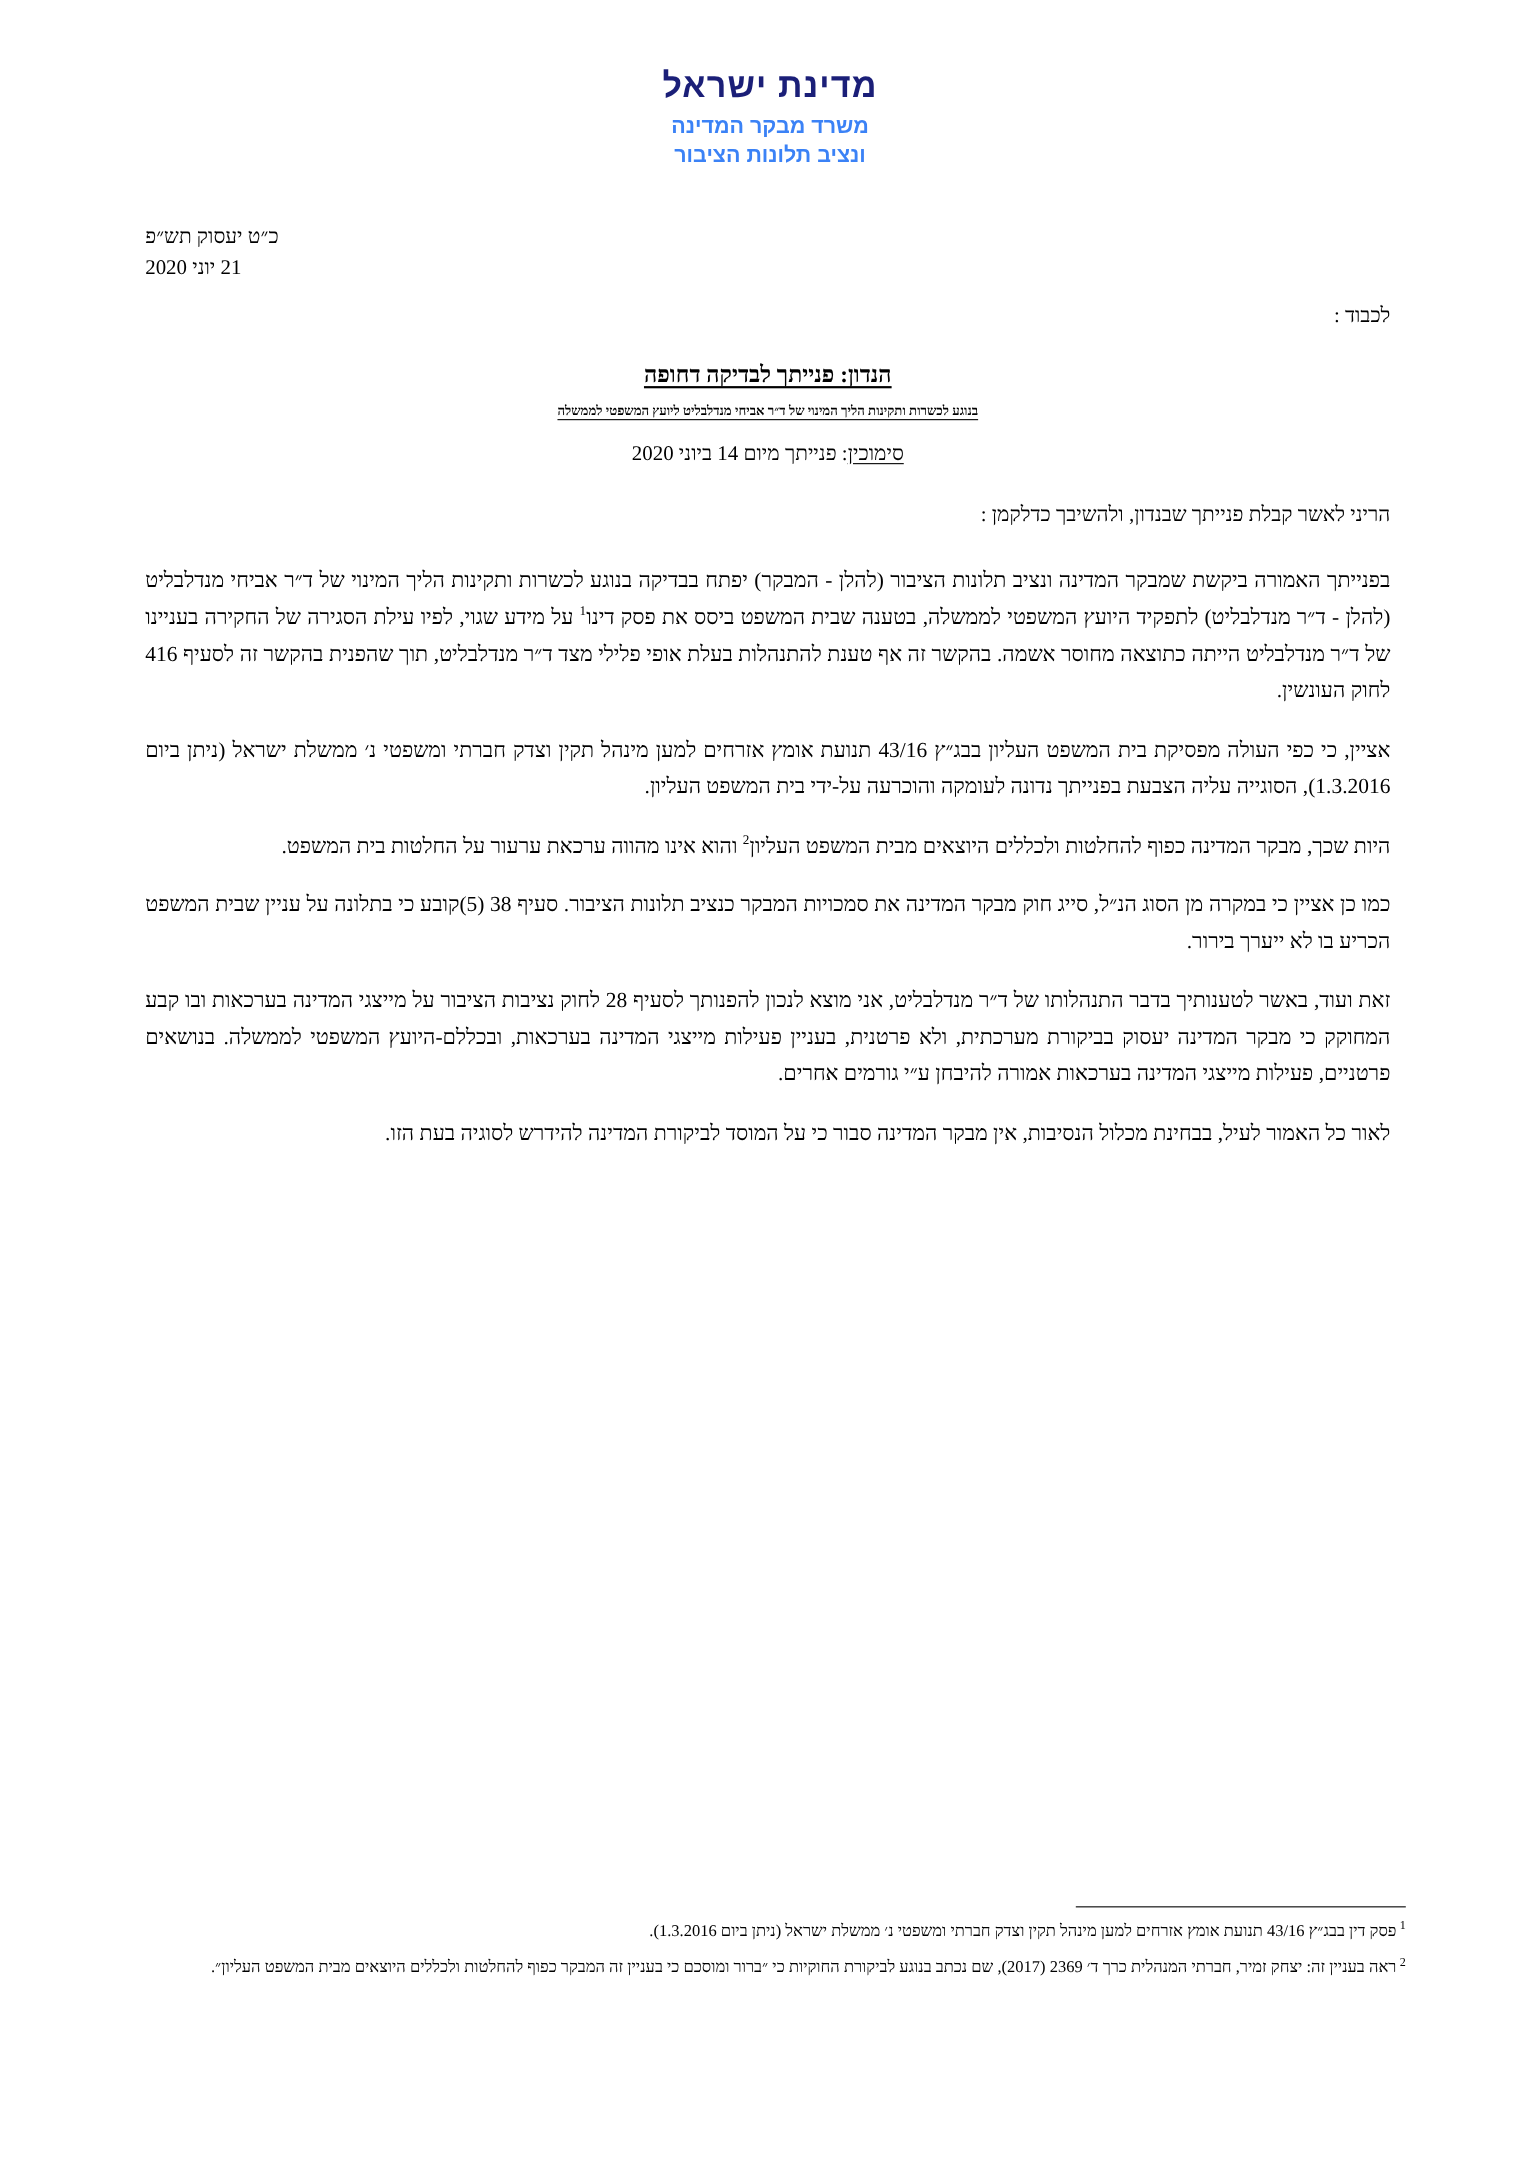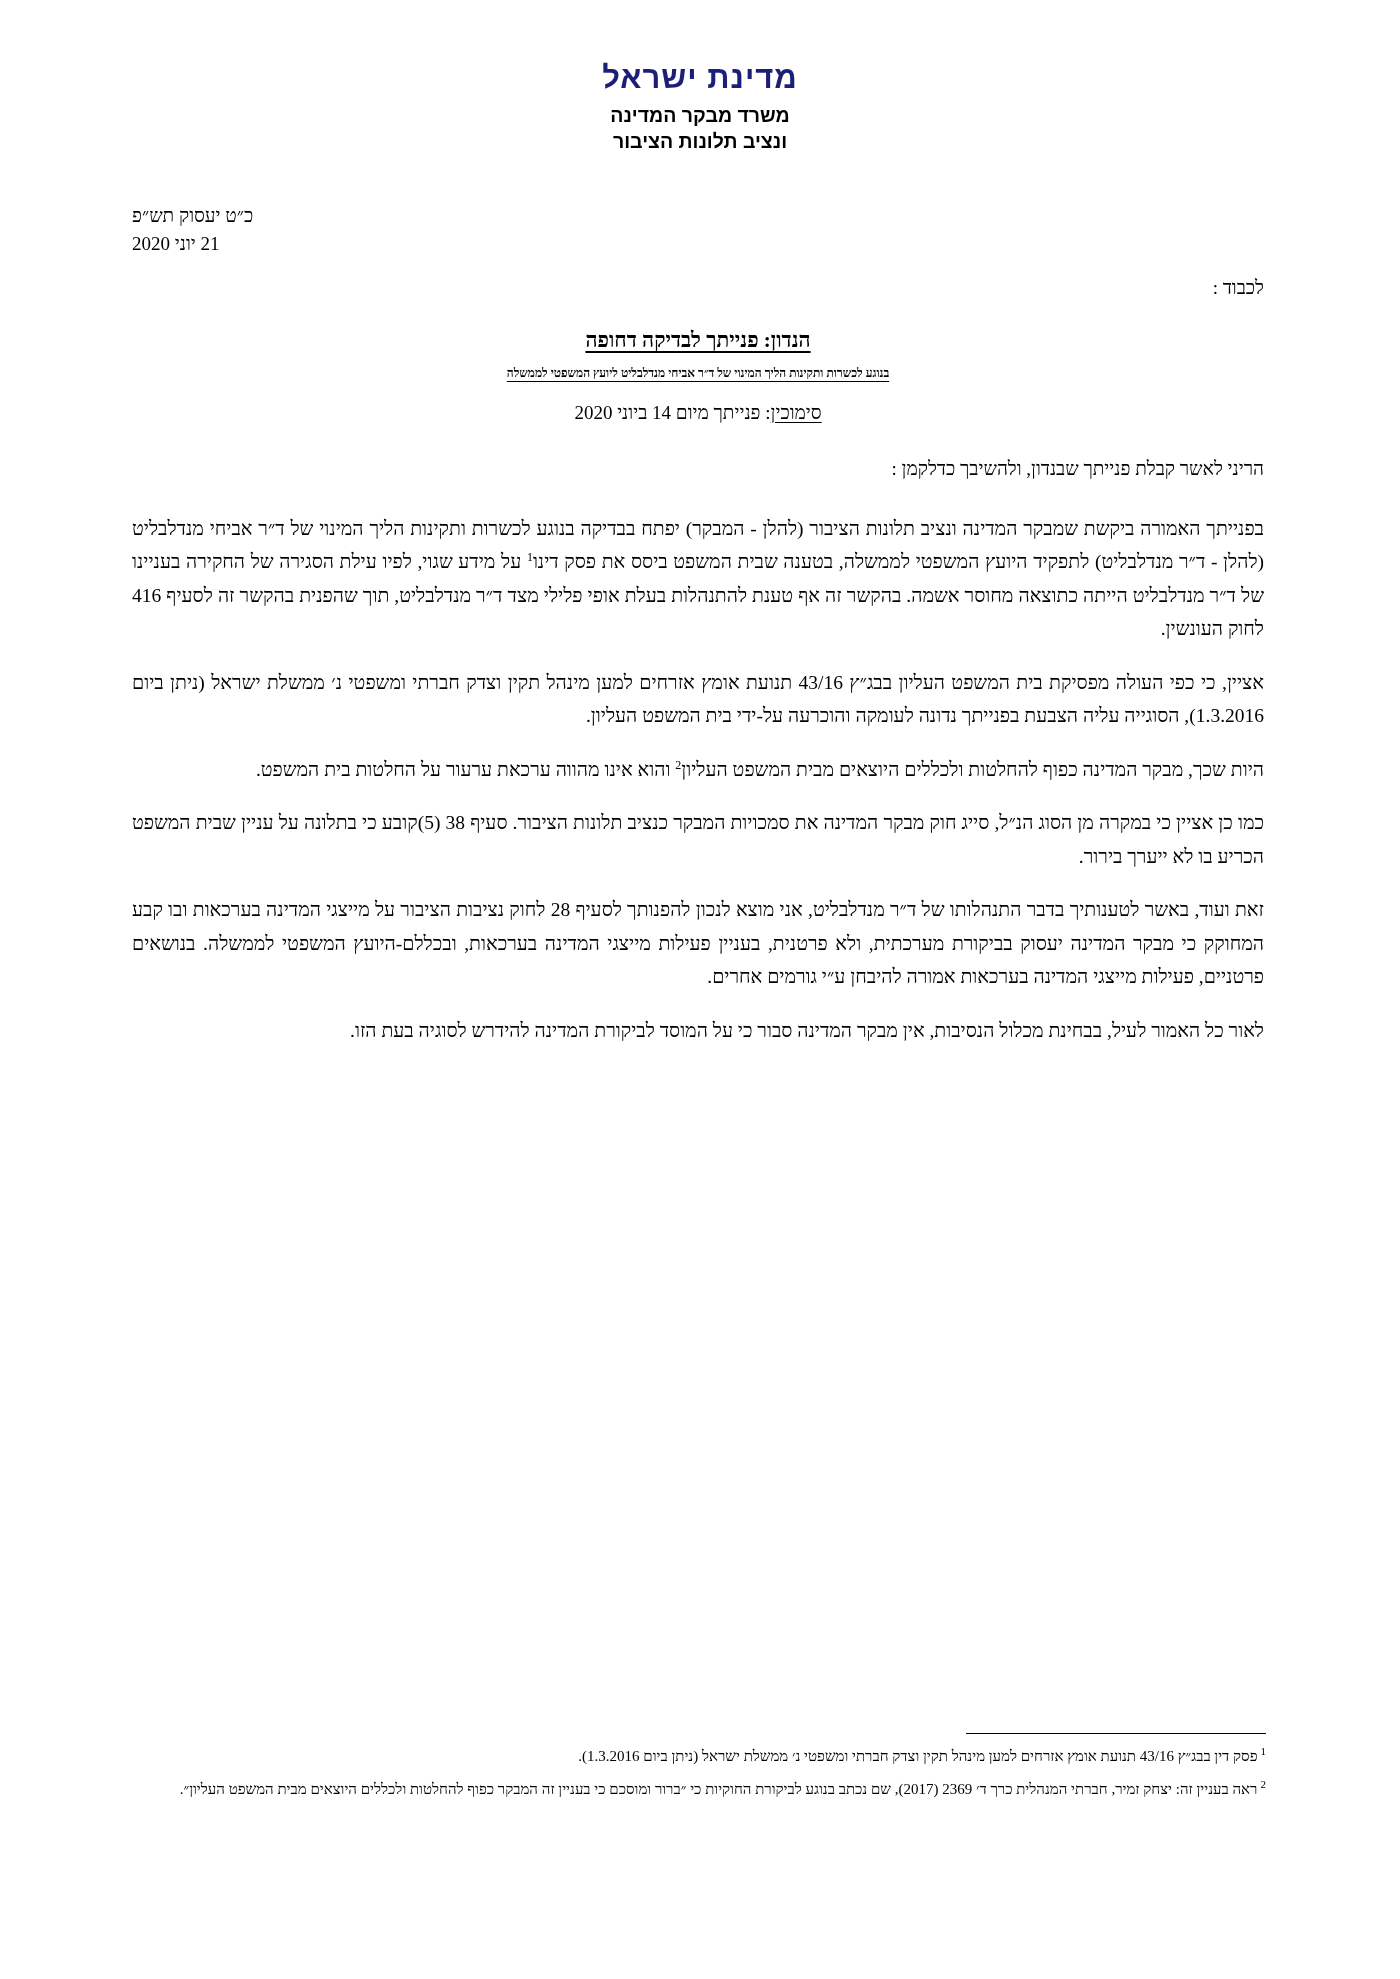--- a/index.html
+++ b/index.html
@@ -32,21 +32,21 @@
     font-weight: bold;
     font-size: 31px;
     color: #1b1f78;
     letter-spacing: 1px;
     line-height: 1.15;
   }
   .lh-office {
     font-family: "Liberation Sans", "DejaVu Sans", sans-serif;
     font-weight: bold;
     font-size: 19.5px;
-    color: #000000;
+    color: #3b82f6;
     line-height: 1.34;
     margin-top: 6px;
   }
   .lh-office div { white-space: nowrap; }
 
   
   .sheet {
     padding: 0 122px 0 118px;
     box-sizing: border-box;
   }
@@ -157,21 +157,21 @@
   }
   .sign-role {
     font-size: 19.5px;
     font-weight: bold;
     margin-top: 10px;
   }
 
   
   .footnotes {
     position: absolute;
-    right: 134px;
+    right: 122px;
     left: 118px;
     bottom: 170px;
   }
   .fn-rule {
     width: 300px;
     height: 1px;
     background: #000;
     margin: 0 0 10px auto;
   }
   .fn-item {

